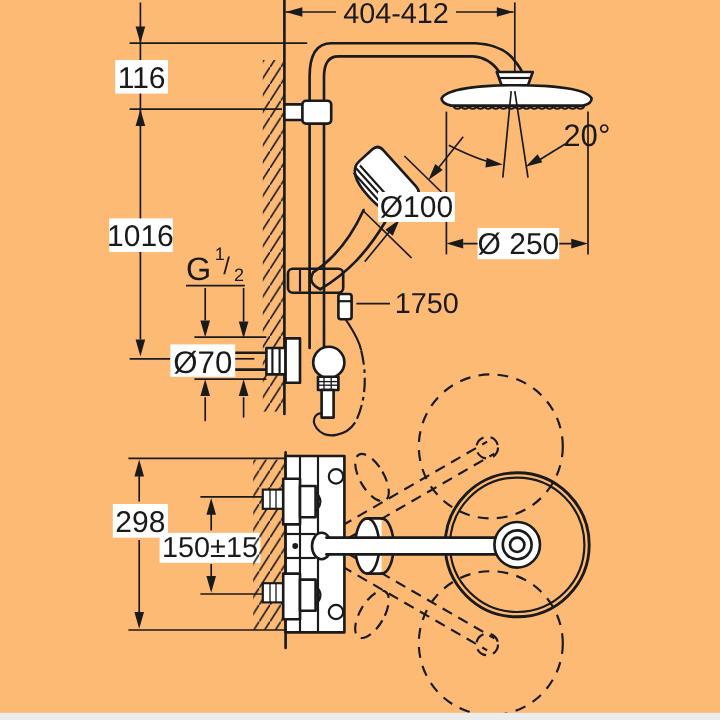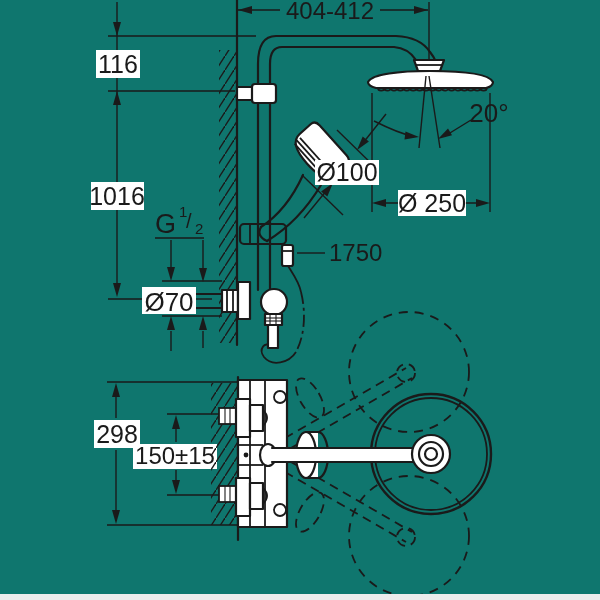--- a/index.html
+++ b/index.html
@@ -1,16 +1,16 @@
 <!DOCTYPE html>
 <html><head>
 <meta charset="utf-8">
 <style>
   html,body{margin:0;padding:0;background:#ffffff;}
-  .stage{width:600px;height:600px;position:relative;background:#0f766e;overflow:hidden;}
+  .stage{width:600px;height:600px;position:relative;background:#fdba74;overflow:hidden;}
   svg{display:block;}
   
   .obj{stroke:#1a1a1a;stroke-width:2.2;fill:none;stroke-linecap:round;stroke-linejoin:round;}
   .objf{stroke:#1a1a1a;stroke-width:2.2;fill:#ffffff;stroke-linejoin:round;}
   .obj3{stroke:#1a1a1a;stroke-width:2.4;fill:none;}
   .med{stroke:#1a1a1a;stroke-width:1.8;fill:none;}
   .medf{stroke:#1a1a1a;stroke-width:1.8;fill:#ffffff;}
   .thin{stroke:#1a1a1a;stroke-width:1.4;fill:none;}
   .tick{stroke:#1a1a1a;stroke-width:1.1;fill:none;}
   .dash{stroke:#1a1a1a;stroke-width:1.8;fill:none;stroke-dasharray:9 6;}

